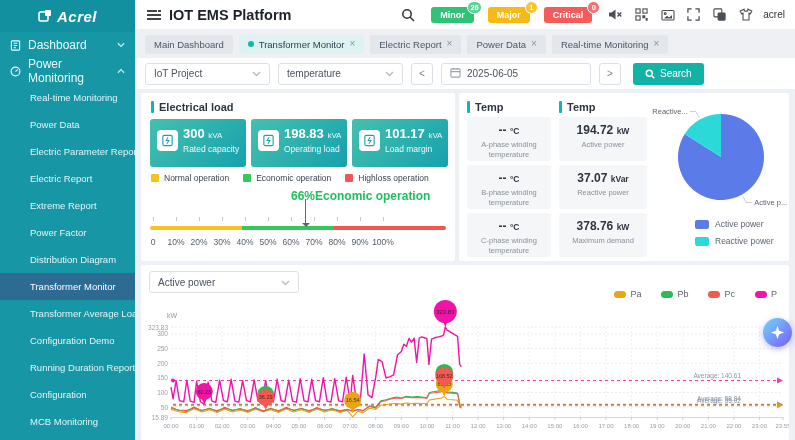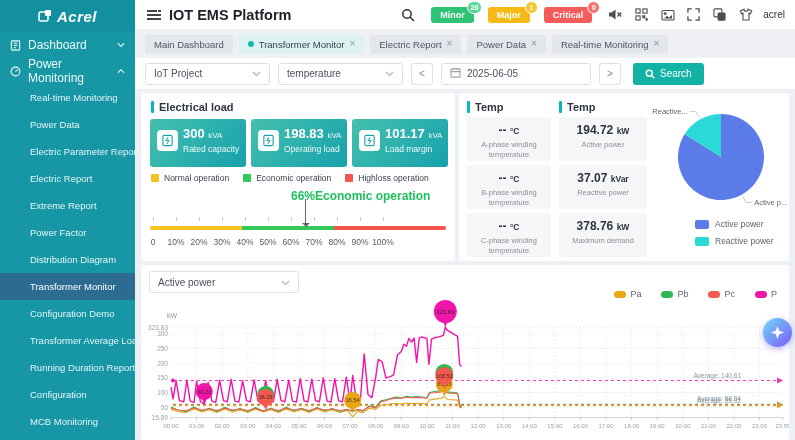--- a/index.html
+++ b/index.html
@@ -148,24 +148,24 @@
         <div class="sub-item">
           <span>Power Factor</span>
         </div>
         <div class="sub-item">
           <span>Distribution Diagram</span>
         </div>
         <div class="sub-item active">
           <span>Transformer Monitor</span>
         </div>
         <div class="sub-item">
+          <span>Transformer Average Loa...</span>
+        </div>
+        <div class="sub-item">
           <span>Configuration Demo</span>
-        </div>
-        <div class="sub-item">
-          <span>Transformer Average Loa...</span>
         </div>
         <div class="sub-item">
           <span>Running Duration Report</span>
         </div>
         <div class="sub-item">
           <span>Configuration</span>
         </div>
         <div class="sub-item">
           <span>MCB Monitoring</span>
         </div>

